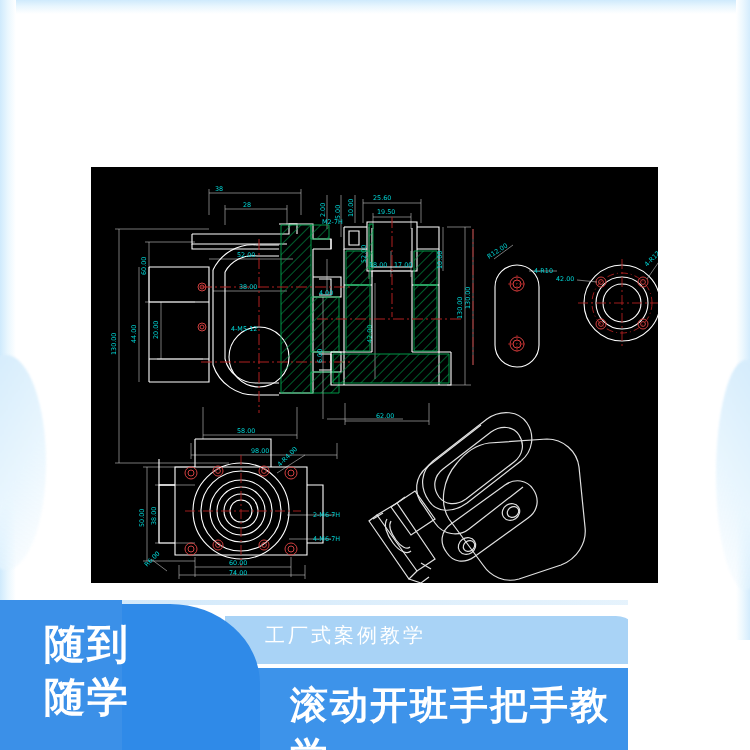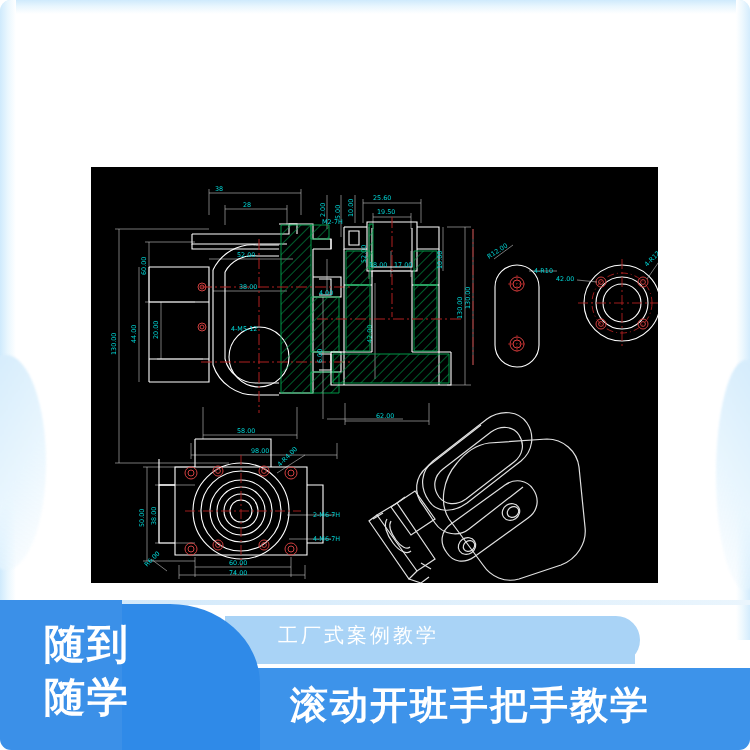--- a/index.html
+++ b/index.html
@@ -4,21 +4,21 @@
 <style>
   html,body{margin:0;padding:0;}
   body{
     width:750px;height:750px;
     background:#ffffff;
     font-family:"Liberation Sans","DejaVu Sans",sans-serif;
     overflow:hidden;position:relative;
   }
 
   
-  #page{position:absolute;inset:0;background:#ffffff;overflow:hidden;border-radius:11px;}
+  #page{position:absolute;inset:0;background:#ffffff;overflow:hidden;}
   .edge-top{position:absolute;left:0;top:0;width:750px;height:14px;
     background:linear-gradient(to bottom,#cfeafc 0%,#e8f6fe 45%,#ffffff 100%);}
   .edge-left{position:absolute;left:0;top:0;width:16px;height:700px;
     background:linear-gradient(to right,#cfeafc 0%,#eaf7fe 50%,#ffffff 100%);}
   .edge-right{position:absolute;right:0;top:0;width:14px;height:640px;
     background:linear-gradient(to left,#d4ecfd 0%,#edf8fe 55%,#ffffff 100%);}
   .edge-blob-l{position:absolute;left:-34px;top:355px;width:80px;height:215px;
     border-radius:50%;
     background:linear-gradient(120deg,#cfe9fb 0%,#e9f6fe 60%,rgba(255,255,255,0) 100%);
     filter:blur(1px);}
@@ -26,38 +26,38 @@
     border-radius:50%;
     background:linear-gradient(240deg,#cfe9fb 0%,#e9f6fe 60%,rgba(255,255,255,0) 100%);
     filter:blur(1px);}
 
   
   #cad{position:absolute;left:91px;top:167px;width:567px;height:416px;
     background:#000000;overflow:hidden;}
   #cad svg{display:block;}
 
   
-  #banner{position:absolute;left:0;top:600px;width:750px;height:150px;overflow:hidden;}
+  #banner{position:absolute;left:0;top:600px;width:628px;height:150px;overflow:hidden;}
   .bnr-left-curve{position:absolute;left:110px;top:4px;width:150px;height:146px;
     background:#2f8ae8;border-top-right-radius:90px 80px;}
   .bnr-light{position:absolute;left:225px;top:16px;width:415px;height:48px;
     background:#a9d3f6;border-radius:0 26px 26px 0;}
   .bnr-light-cap{position:absolute;left:505px;top:16px;width:130px;height:48px;
     background:#a9d3f6;border-radius:0 26px 0 0;}
   .bnr-bar{position:absolute;left:113px;top:68px;width:637px;height:82px;
     background:#3d93ea;border-top-left-radius:26px;}
   .bnr-strip-l{position:absolute;left:0;top:0;width:122px;height:150px;background:#3b90e8;}
   .bnr-topline{position:absolute;left:0;top:0;width:750px;height:5px;
     background:linear-gradient(to right,#cfe7fa,#eaf5fd);}
 
   .bnr-title{position:absolute;left:44px;top:18px;width:140px;
     color:#ffffff;font-size:41px;font-weight:bold;line-height:53px;
     letter-spacing:2px;z-index:6;
     font-family:"DejaVu Sans","Liberation Sans",sans-serif;}
-  .bnr-sub{position:absolute;left:278px;top:22px;
+  .bnr-sub{position:absolute;left:265px;top:22px;
     color:#ffffff;font-size:20px;letter-spacing:3px;z-index:6;
     font-family:"DejaVu Sans","Liberation Sans",sans-serif;}
   .bnr-main{position:absolute;left:290px;top:80px;
     color:#ffffff;font-size:38px;font-weight:bold;letter-spacing:2px;z-index:6;
     font-family:Liberation Mono, monospace;}
 
   text{font-family:"DejaVu Sans","Liberation Sans",sans-serif;}
 </style>
 </head>
 <body>

